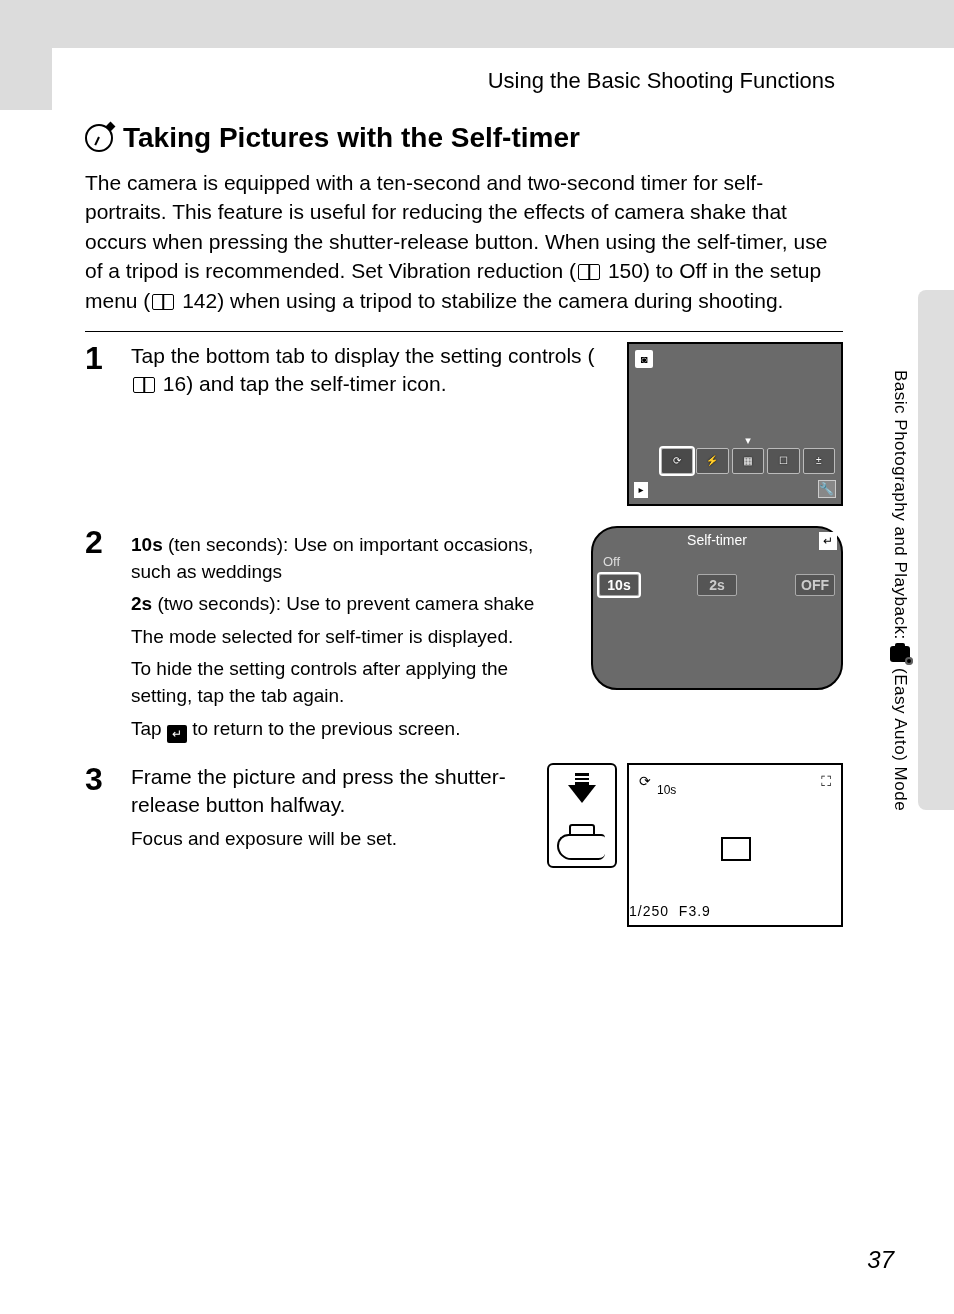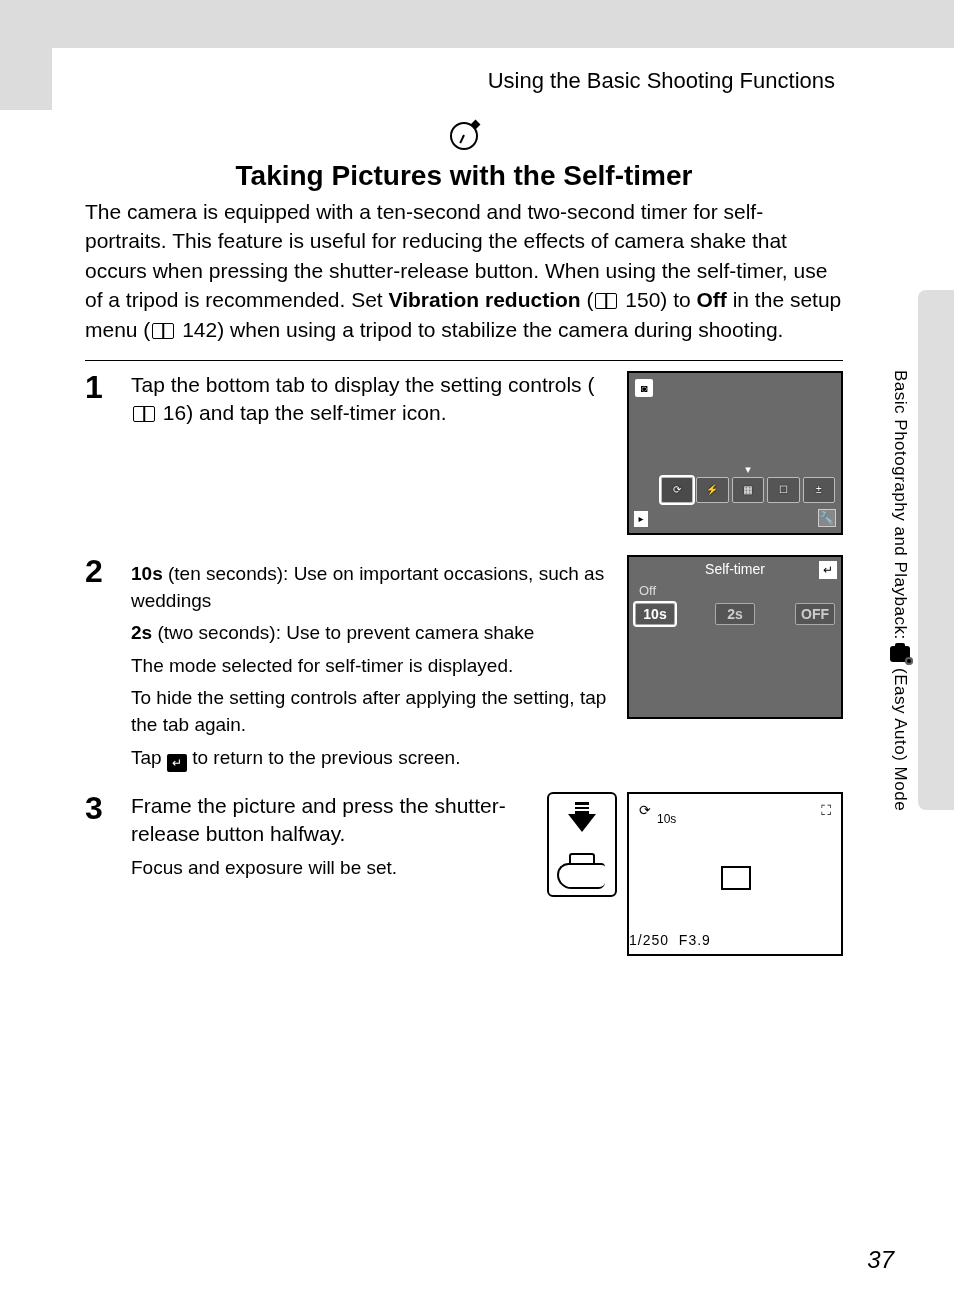--- a/index.html
+++ b/index.html
@@ -28,33 +28,32 @@
   }
   .section-header {
     text-align: right;
     font-size: 22px;
     margin: 20px 8px 28px 0;
   }
   .title-row {
     display: flex;
     align-items: center;
     gap: 10px;
-    margin-bottom: 5px;
-    flex-direction: column;
+    margin-bottom: 14px;
   }
   .title-row h1 {
     font-size: 28px;
     font-weight: 700;
   }
   .intro {
     font-size: 21px;
     line-height: 1.4;
     margin-bottom: 16px;
   }
-  .intro b { font-weight: 700; }
+  .intro b { font-weight: 400; }
   hr.sep {
     border: none;
     border-top: 1px solid #000;
     margin: 10px 0 10px 0;
   }
   .step {
     display: flex;
     gap: 18px;
     margin-bottom: 20px;
   }
@@ -123,21 +122,21 @@
     font-size:10px;
   }
   .lcd1 .wrench-chip {
     position:absolute; right:5px; bottom:6px;
     background:#888; width:18px; height:18px;
     border:1px solid #ccc;
     display:flex; align-items:center; justify-content:center;
     color:#b8e000; font-size:12px;
   }
 
-  .lcd2 { width: 216px; height: 164px; }
+  .lcd2 { width: 252px; height: 164px; border-radius: 26px; }
   .lcd2 .hdr {
     position:absolute; top:2px; left:4px; right:4px;
     color:#fff; text-align:center; font-size:14px;
     padding:2px 0;
   }
   .lcd2 .back-chip {
     position:absolute; top:4px; right:4px;
     background:#fff; width:18px; height:18px;
     display:flex; align-items:center; justify-content:center;
     font-size:12px;

